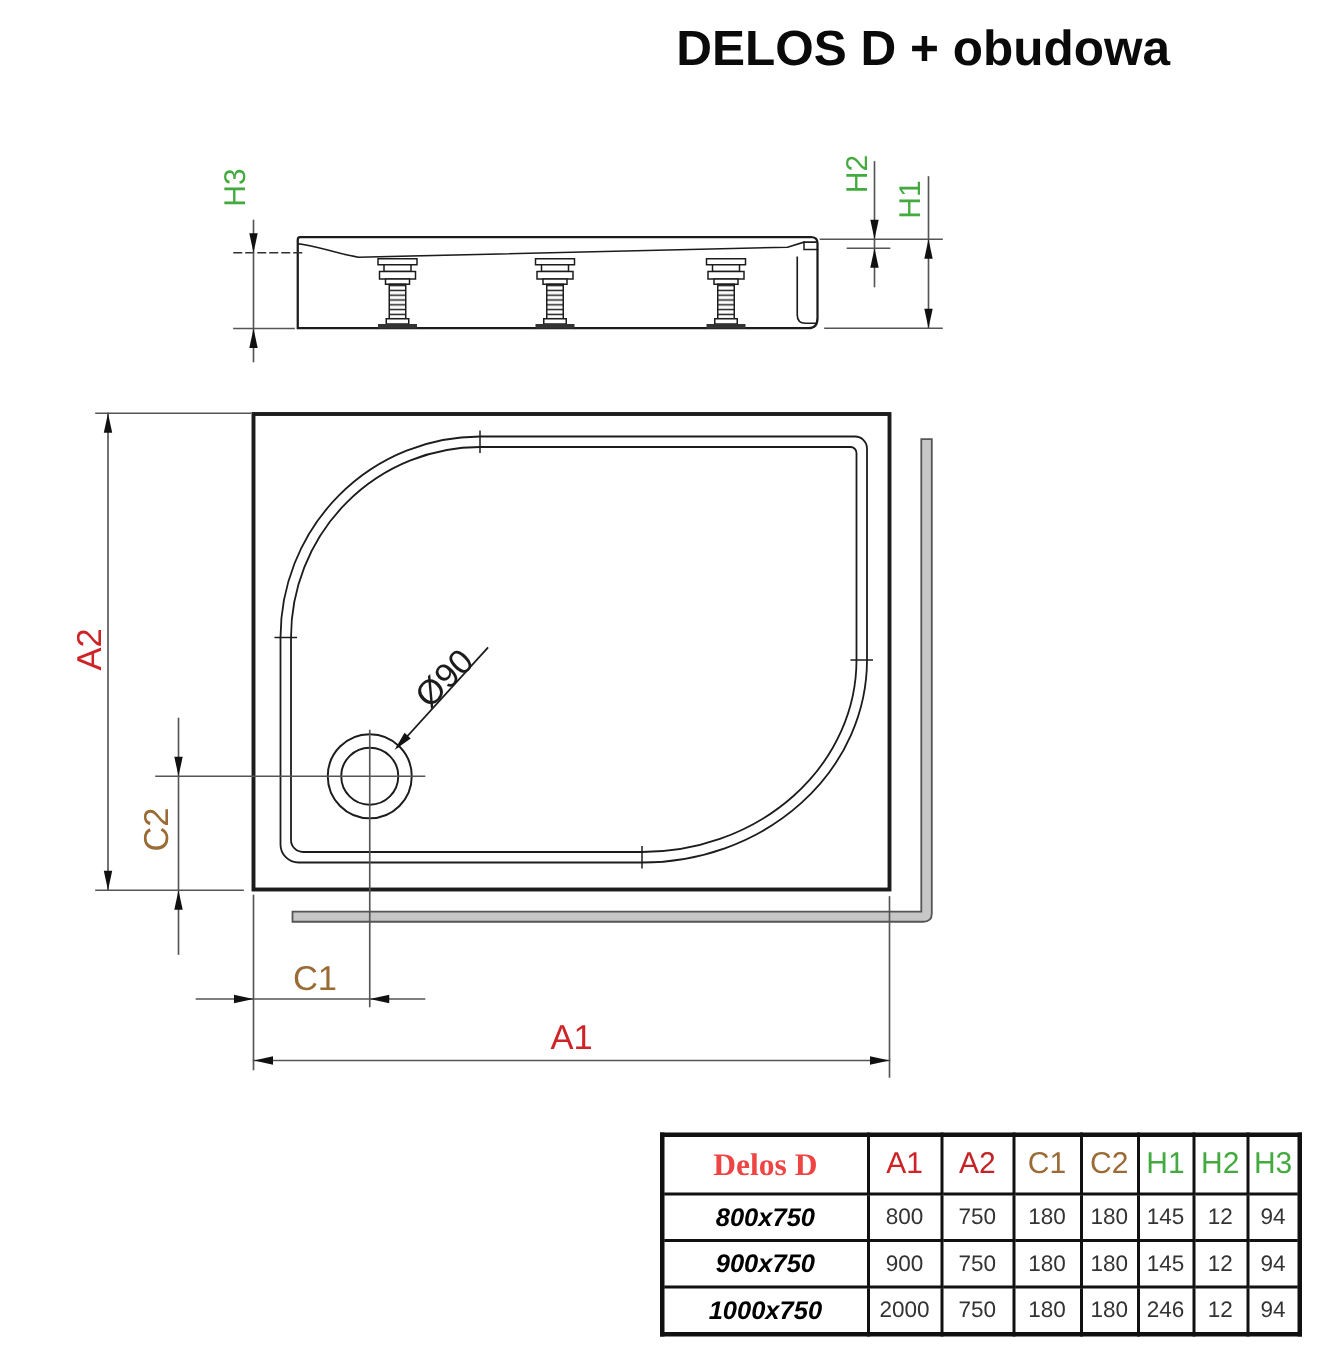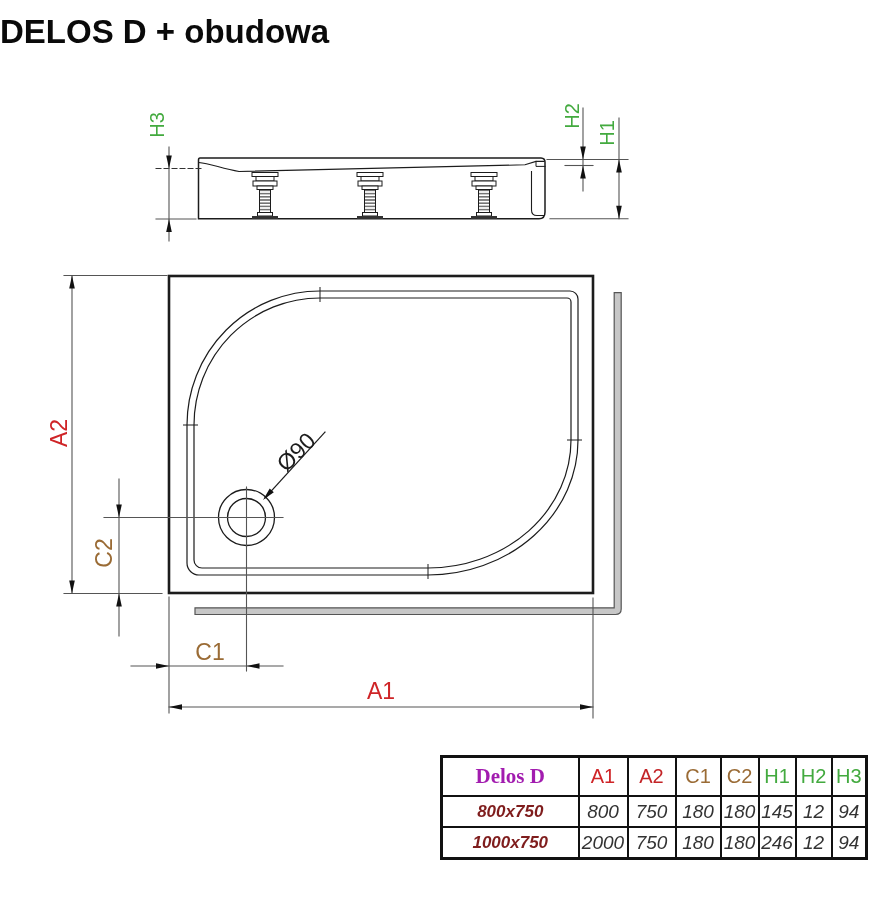--- a/index.html
+++ b/index.html
@@ -1,43 +1,43 @@
 <!DOCTYPE html>
 <html><head>
 <meta charset="utf-8">
 <style>
   html,body{margin:0;padding:0;background:#ffffff;}
   #stage{position:relative;width:880px;height:900px;background:#fff;overflow:hidden;
          font-family:"Liberation Sans",sans-serif;}
-  #title{position:absolute;top:10px;left:0;width:780px;text-align:left;
+  #title{position:absolute;top:10px;left:0;width:780px;text-align:right;
          color:#0a0a0a;font-size:33px;font-weight:600;line-height:43px;}
   svg text{font-family:"Liberation Sans",sans-serif;}
   .dimtxt{font-size:23px;}
   .dimtxt-sm{font-size:20px;}
   .red{fill:#cf2427;}
   .brown{fill:#9a6b35;}
   .green{fill:#43aa3f;}
   .blk{fill:#1c1c1c;}
 
   
   #spec-table{position:absolute;left:440px;top:755px;border-collapse:collapse;
               table-layout:fixed;width:425px;}
   #spec-table td{border:2px solid #111;text-align:center;vertical-align:middle;
                  padding:0;background:#fff;}
   #spec-table tr.hdr td{height:37px;}
   #spec-table tr.datarow td{height:29px;}
   #spec-table{border:3px solid #111;}
-  .th-name{font-family:"Liberation Serif",serif;font-weight:bold;font-size:21px;color:#a21caf;}
+  .th-name{font-family:"Liberation Serif",serif;font-weight:bold;font-size:21px;color:#ef4444;}
   .th-dim{font-size:20px;}
   .t-red{color:#cf2427;}
   .t-red2{color:#c32427;}
   .t-brown{color:#9a6b35;}
   .t-green{color:#43aa3f;}
-  .t-size{font-weight:bold;font-style:italic;font-size:17px;color:#7f1d1d;}
-  .t-val{font-size:19px;color:#333;font-style:italic;}
+  .t-size{font-weight:bold;font-style:italic;font-size:17px;color:#000000;}
+  .t-val{font-size:15px;color:#333;}
 </style>
 </head>
 <body>
 
 <div id="stage">
 
   <div id="title">
     <div>DELOS D + obudowa</div>
   </div>
 
@@ -203,20 +203,30 @@
         <td class="t-size">800x750</td>
         <td class="t-val">800</td>
         <td class="t-val">750</td>
         <td class="t-val">180</td>
         <td class="t-val">180</td>
         <td class="t-val">145</td>
         <td class="t-val">12</td>
         <td class="t-val">94</td>
       </tr>
       <tr class="datarow">
+        <td class="t-size">900x750</td>
+        <td class="t-val">900</td>
+        <td class="t-val">750</td>
+        <td class="t-val">180</td>
+        <td class="t-val">180</td>
+        <td class="t-val">145</td>
+        <td class="t-val">12</td>
+        <td class="t-val">94</td>
+      </tr>
+      <tr class="datarow">
         <td class="t-size">1000x750</td>
         <td class="t-val">2000</td>
         <td class="t-val">750</td>
         <td class="t-val">180</td>
         <td class="t-val">180</td>
         <td class="t-val">246</td>
         <td class="t-val">12</td>
         <td class="t-val">94</td>
       </tr>
     </tbody>

